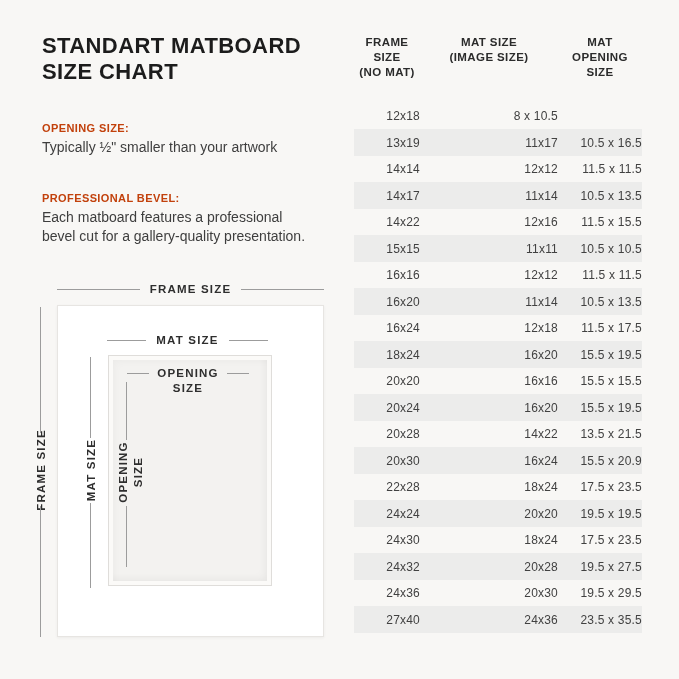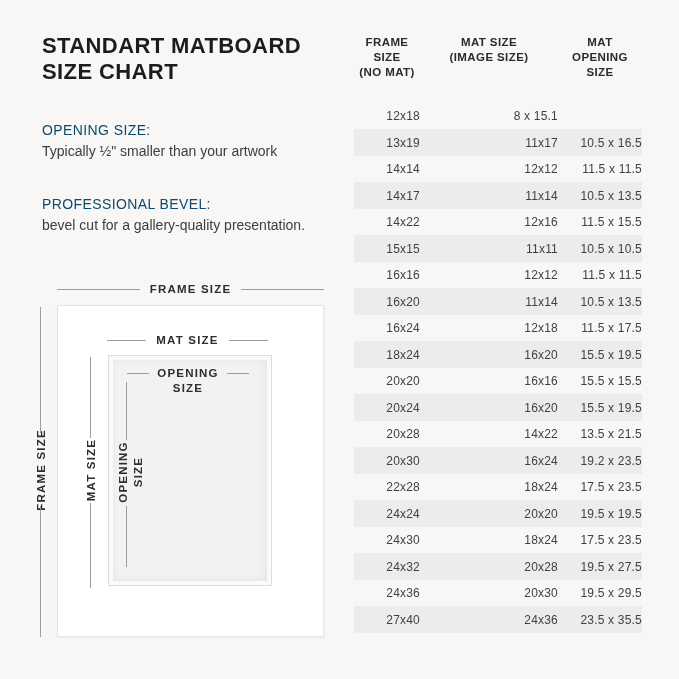--- a/index.html
+++ b/index.html
@@ -14,21 +14,21 @@
 
   
   .left-col { position:absolute; left:42px; top:33px; width:306px; }
   .title {
     font-size:22px; font-weight:700; letter-spacing:.4px;
     line-height:1.2; color:#1c1c1c;
   }
   .section { margin-top:36px; }
   .section + .section { }
   .section-heading {
-    font-size:14px; font-weight:400; letter-spacing:.4px; color:#0c4a6e;
+    font-size:11px; font-weight:700; letter-spacing:.4px; color:#c2410c;
     margin-bottom:4px;
   }
   .section-body { font-size:14px; color:#3e3e3e; line-height:1.33; }
 
   
   .diagram { position:absolute; inset:0; }
   .frame-box {
     position:absolute; left:57px; top:305px; width:267px; height:332px;
     background:#ffffff; border:1px solid #e7e5e2;
     box-shadow:0 1px 3px rgba(0,0,0,.05);
@@ -86,20 +86,21 @@
     <div class="section">
       <div class="section-heading">OPENING SIZE:</div>
       <div class="section-body">
         <div>Typically ½" smaller than your artwork</div>
       </div>
     </div>
 
     <div class="section">
       <div class="section-heading">PROFESSIONAL BEVEL:</div>
       <div class="section-body">
+        <div>Each matboard features a professional</div>
         <div>bevel cut for a gallery-quality presentation.</div>
       </div>
     </div>
   </div>
 
   <div class="diagram">
 
     <div class="frame-box"></div>
     <div class="mat-box"></div>
 
@@ -151,21 +152,21 @@
         <div>(IMAGE SIZE)</div>
       </div>
       <div class="th">
         <div>MAT OPENING</div>
         <div>SIZE</div>
       </div>
     </div>
     <div class="tbody">
         <div class="trow">
           <div class="tcell">12x18</div>
-          <div class="tcell">8 x 15.1</div>
+          <div class="tcell">8 x 10.5</div>
         </div>
         <div class="trow">
           <div class="tcell">13x19</div>
           <div class="tcell">11x17</div>
           <div class="tcell">10.5 x 16.5</div>
         </div>
         <div class="trow">
           <div class="tcell">14x14</div>
           <div class="tcell">12x12</div>
           <div class="tcell">11.5 x 11.5</div>
@@ -216,21 +217,21 @@
           <div class="tcell">15.5 x 19.5</div>
         </div>
         <div class="trow">
           <div class="tcell">20x28</div>
           <div class="tcell">14x22</div>
           <div class="tcell">13.5 x 21.5</div>
         </div>
         <div class="trow">
           <div class="tcell">20x30</div>
           <div class="tcell">16x24</div>
-          <div class="tcell">19.2 x 23.5</div>
+          <div class="tcell">15.5 x 20.9</div>
         </div>
         <div class="trow">
           <div class="tcell">22x28</div>
           <div class="tcell">18x24</div>
           <div class="tcell">17.5 x 23.5</div>
         </div>
         <div class="trow">
           <div class="tcell">24x24</div>
           <div class="tcell">20x20</div>
           <div class="tcell">19.5 x 19.5</div>

